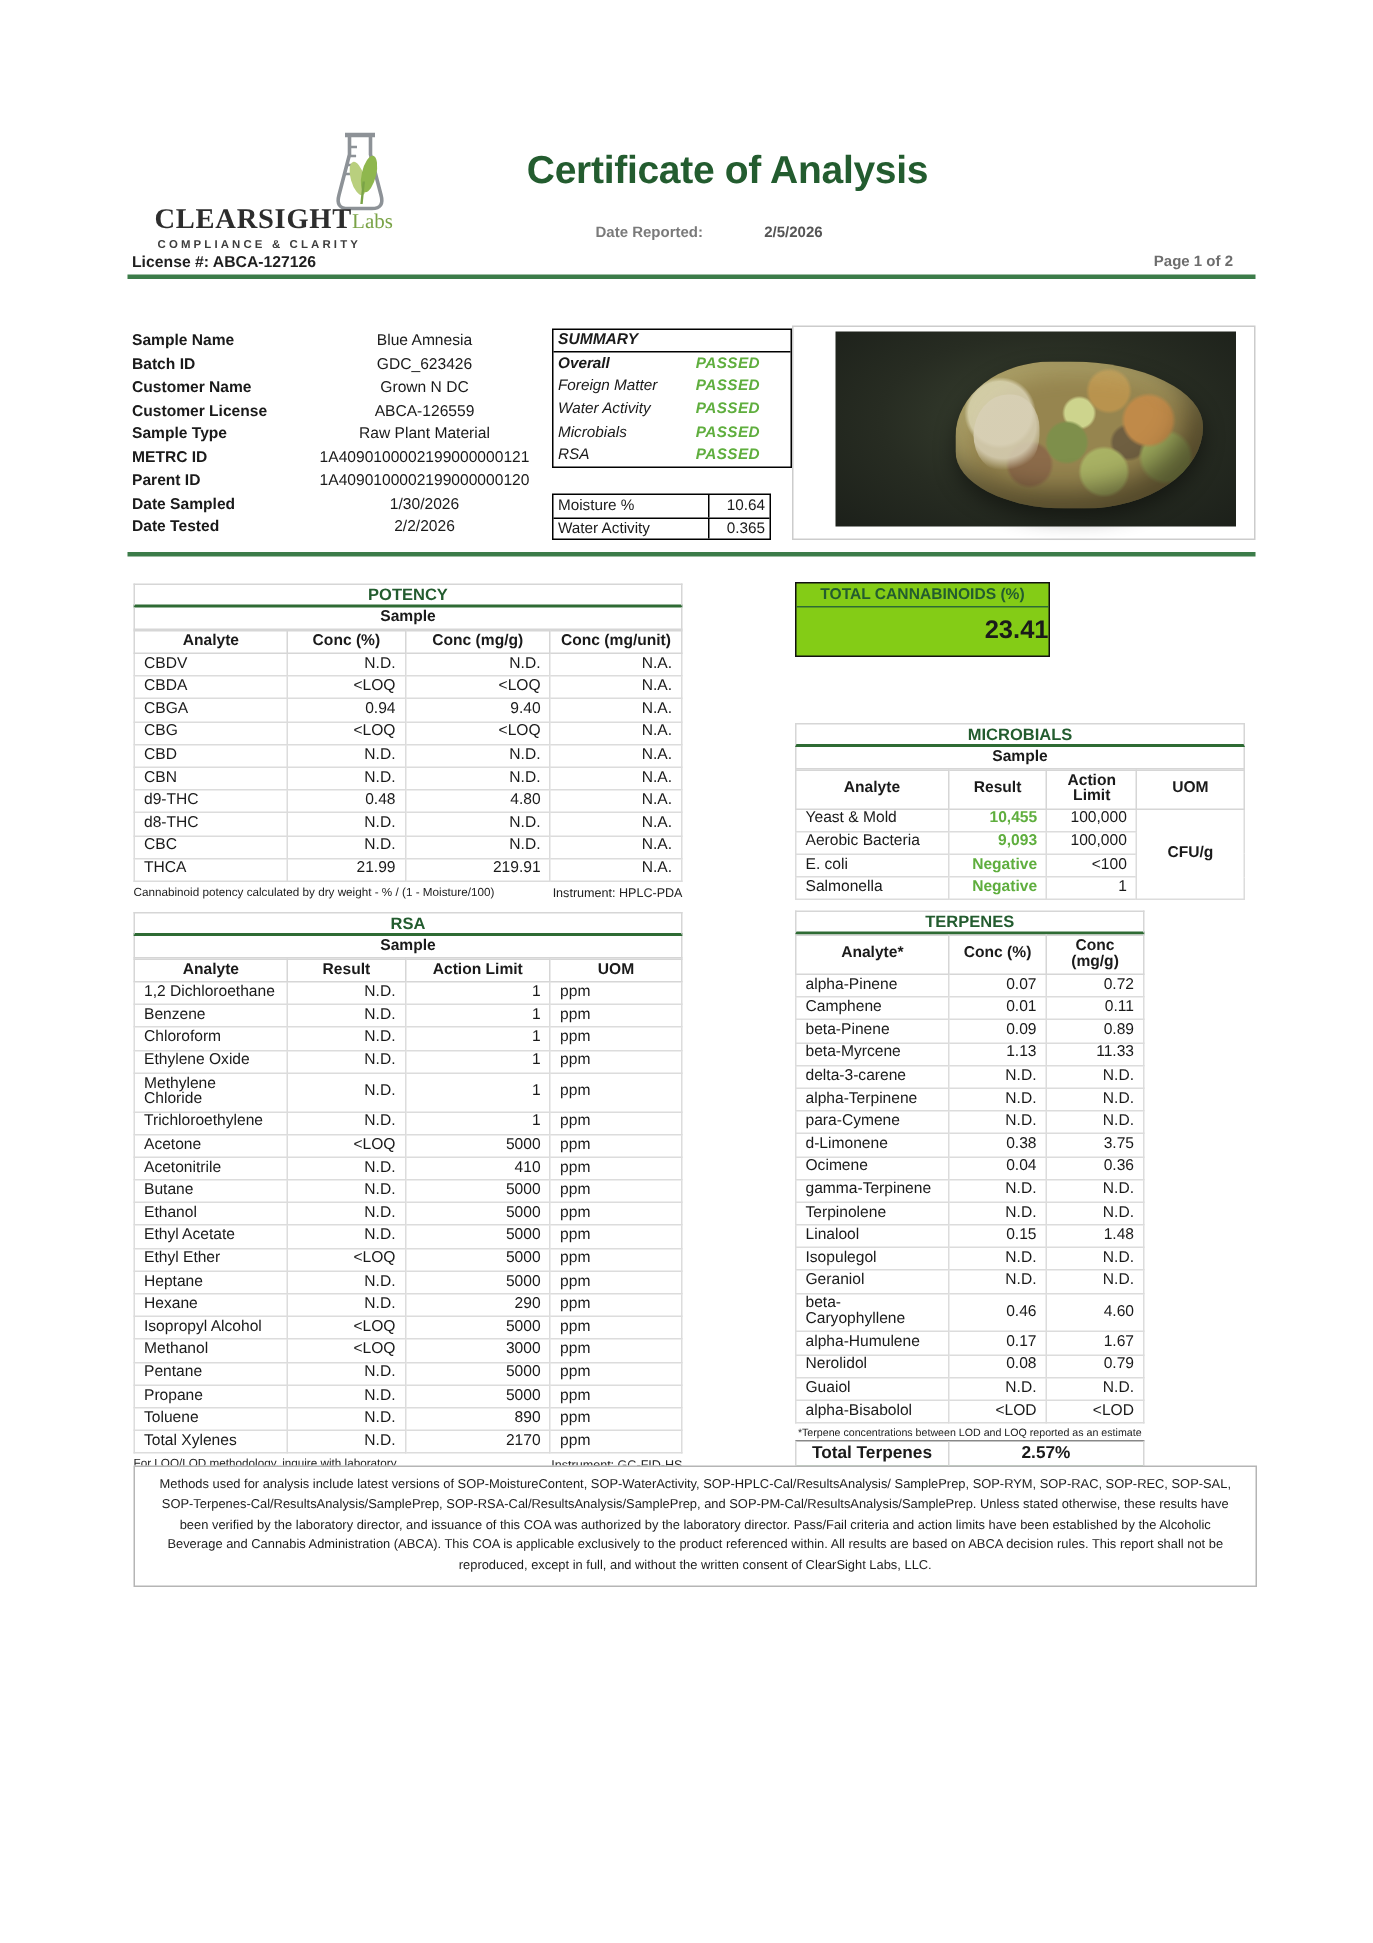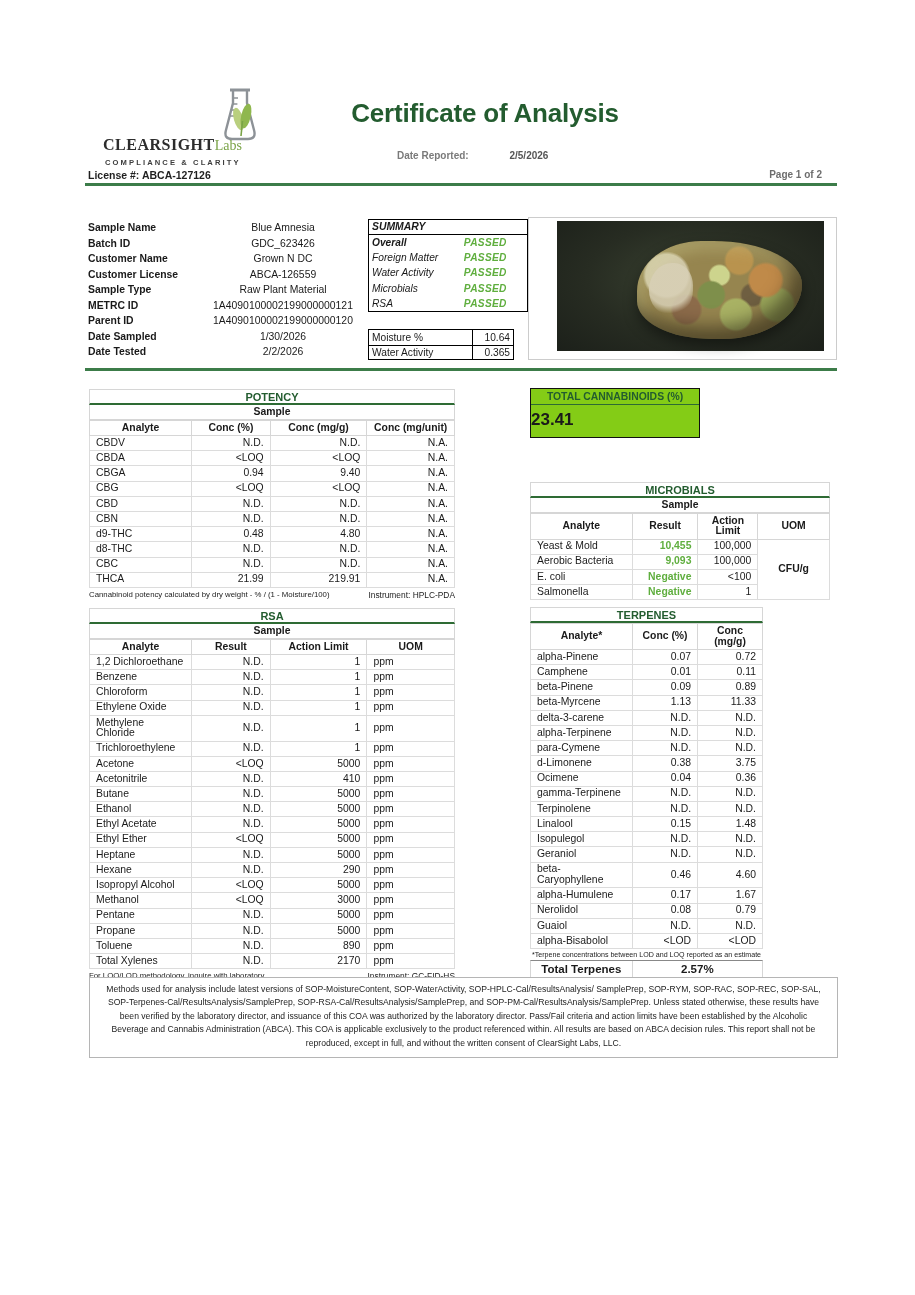--- a/index.html
+++ b/index.html
@@ -12,21 +12,21 @@
   }
   *{margin:0;padding:0;box-sizing:border-box;}
   html,body{background:#fff;}
   body{font-family:"Liberation Sans",sans-serif;color:var(--ink);}
   .page{position:relative;width:915px;height:1295px;background:#fff;overflow:hidden;}
 
   
   .logo{position:absolute;left:103px;top:88px;width:190px;height:80px;}
   .logo .beaker{position:absolute;left:114px;top:0;}
   .logo .wordmark{position:absolute;left:0;top:48px;white-space:nowrap;font-family:"Liberation Serif",serif;}
-  .logo .wm-main{font-size:16px;font-weight:700;letter-spacing:.5px;color:#2d2d2d;}
+  .logo .wm-main{font-size:19px;font-weight:700;letter-spacing:.5px;color:#2d2d2d;}
   .logo .wm-labs{font-size:14px;color:#7aa347;}
   .logo .tagline{position:absolute;left:2px;top:70px;font-size:7.6px;font-weight:700;letter-spacing:2.1px;color:#3d3d3d;}
   .coa-title{position:absolute;left:340px;top:98px;width:290px;text-align:center;font-size:26px;font-weight:700;color:var(--green-dark);letter-spacing:-.2px;}
   .date-row{position:absolute;left:368px;top:150px;font-size:10px;font-weight:700;}
   .date-row .dr-label{color:#7a7a7a;margin-left:29px;}
   .date-row .dr-value{color:#555;margin-left:38px;}
   .license{position:absolute;left:88px;top:169px;font-size:10.5px;font-weight:700;color:#1f1f1f;}
   .pageno{position:absolute;left:690px;top:169px;width:132px;text-align:right;font-size:10px;font-weight:700;color:#6d6d6d;}
   .rule{position:absolute;left:85px;width:752px;height:3px;background:var(--green-line);}
   .rule-1{top:183px;}
@@ -96,21 +96,21 @@
 
   #potency{left:89px;top:389px;width:366px;}
   #rsa{left:89px;top:608px;width:366px;}
   #microbials{left:530px;top:482px;width:300px;}
   #terpenes{left:530px;top:607px;width:233px;}
 
   
   .total-cann{position:absolute;left:530px;top:388px;width:170px;border:1.5px solid #111;background:#84cc16;}
   .total-cann .tc-title{height:16px;line-height:15px;text-align:center;font-size:10.4px;font-weight:700;
     color:var(--green-dark);border-bottom:1px solid #2e6b34;}
-  .total-cann .tc-value{text-align:left;font-size:17px;font-weight:700;padding:5px 0 7px;}
+  .total-cann .tc-value{text-align:right;font-size:17px;font-weight:700;padding:5px 0 7px;}
 
   
   .total-row{display:flex;height:19px;align-items:center;border-top:1.2px solid #888;border-bottom:2.5px solid #2e6b34;
     border-left:1px solid var(--grid);border-right:1px solid var(--grid);margin-top:1px;}
   .total-row .tr-label{flex:0 0 44%;text-align:center;font-size:11.5px;font-weight:700;border-right:1px solid var(--grid);height:100%;line-height:17px;}
   .total-row .tr-value{flex:1;text-align:center;font-size:11.5px;font-weight:700;}
   .instr-right{text-align:right;font-size:8.4px;color:#222;padding-top:4px;}
 
   
   .footer-box{position:absolute;left:89px;top:977px;width:749px;border:1px solid #b5b5b5;background:#fff;

